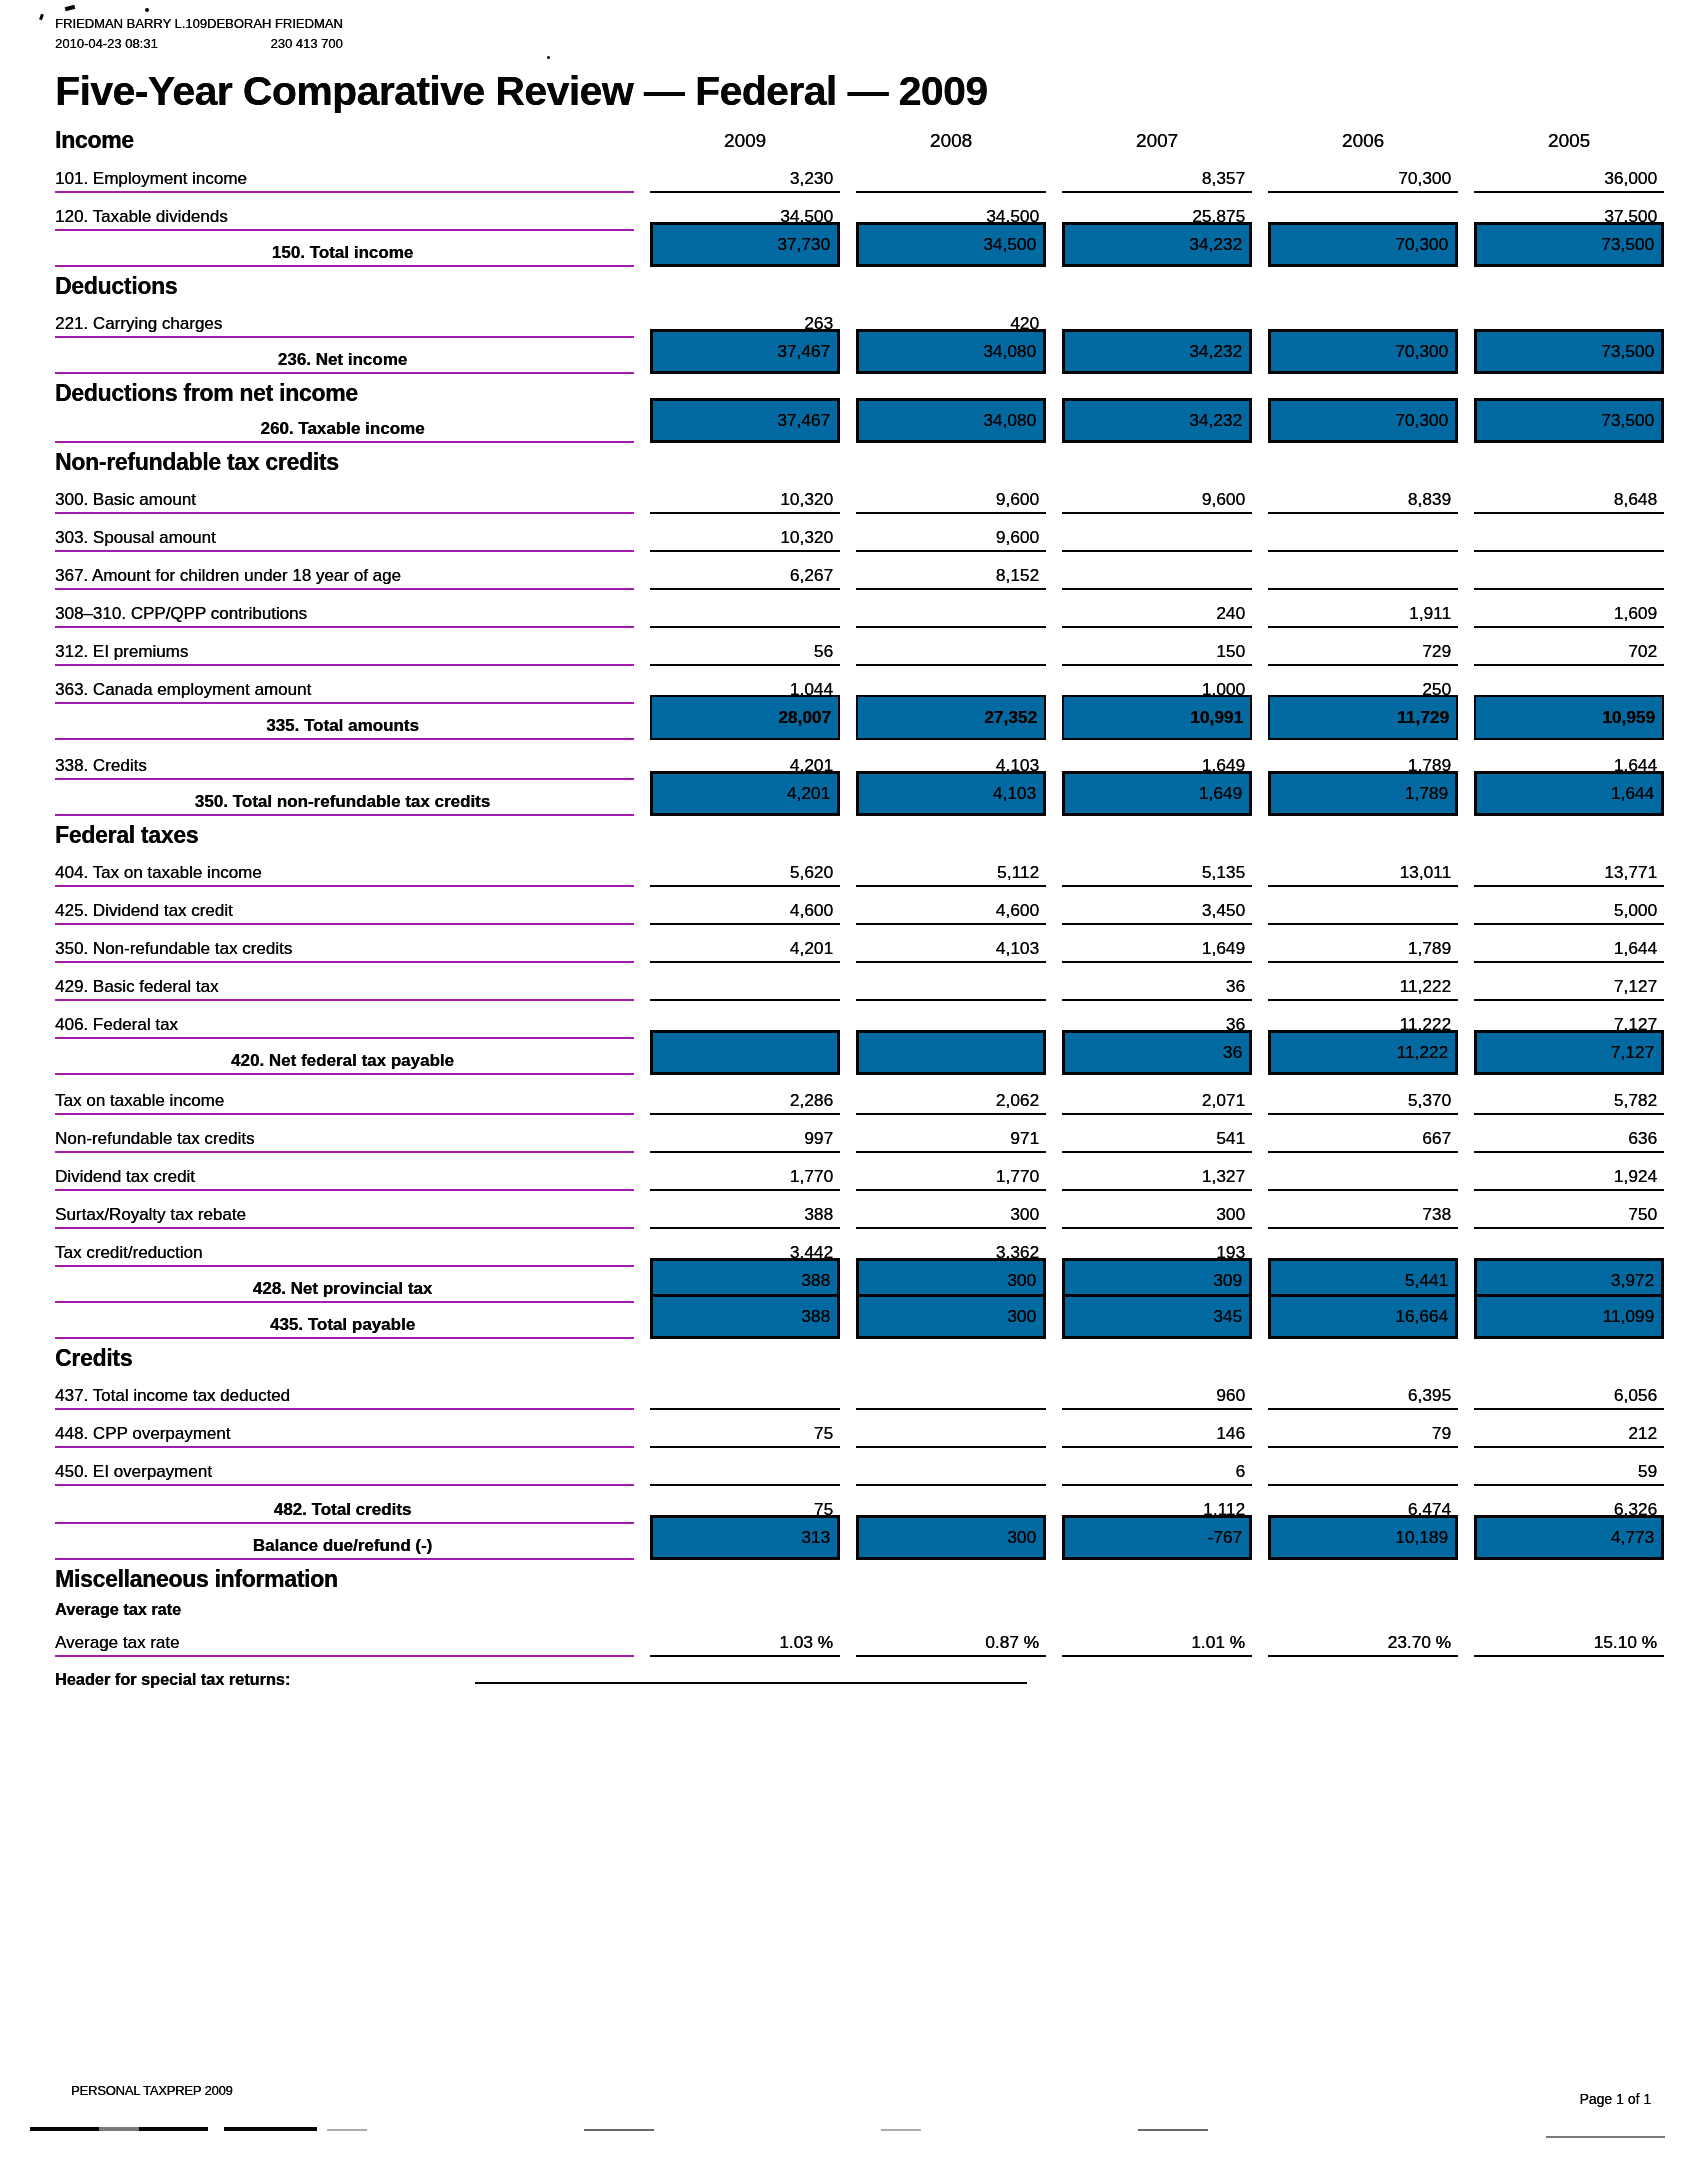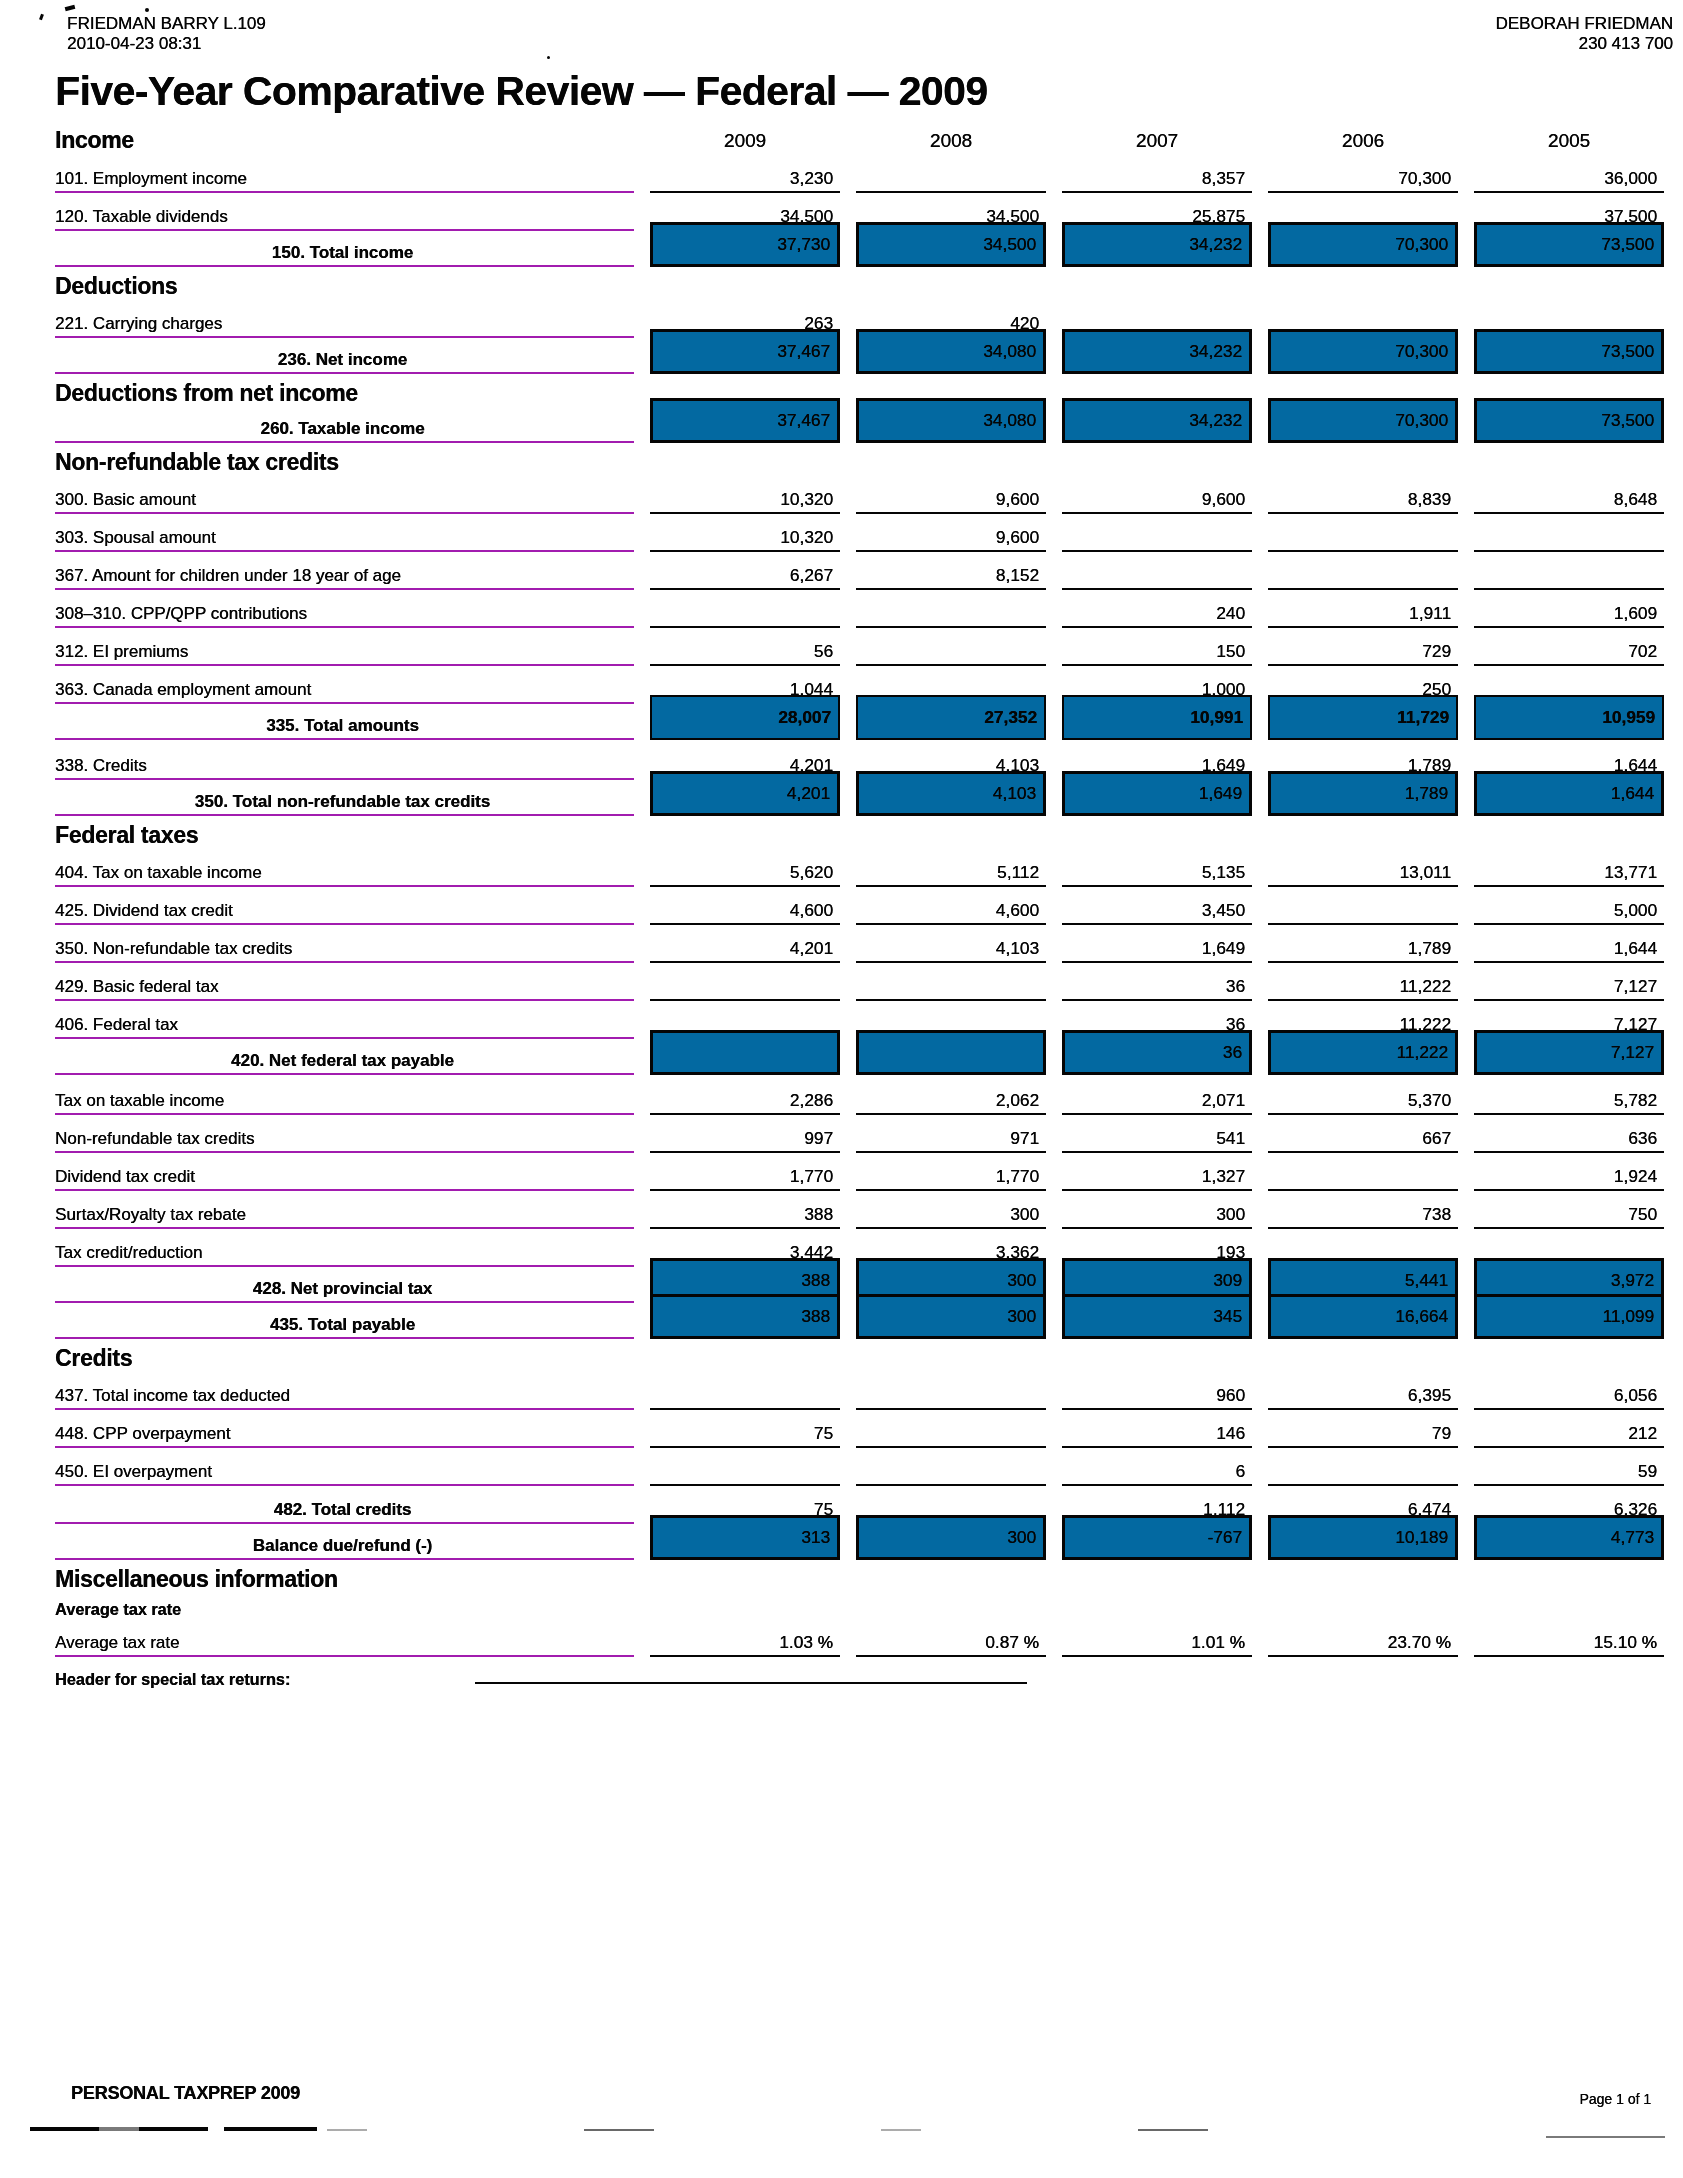--- a/index.html
+++ b/index.html
@@ -1,21 +1,21 @@
 <!DOCTYPE html>
 <html><head>
 <meta charset="utf-8">
 <style>
   html,body{margin:0;padding:0;width:1683px;height:2178px;overflow:hidden;background:#fff;}
   body{font-family:"Liberation Sans", sans-serif;color:#050505;position:relative;
        text-shadow:0.3px 0 0 #050505;}
   .page{position:absolute;inset:0;}
 
   
-  .hdr{display:flex;justify-content:space-between;padding:14px 10px 0 55px;font-size:17px;line-height:20px;margin-left:12px;}
+  .hdr{display:flex;padding:14px 10px 0 55px;font-size:13px;line-height:20px;}
   .hdr-right{text-align:right;}
 
   
   .title{margin:16px 0 6px 55px;font-size:41px;font-weight:700;letter-spacing:-0.6px;line-height:1.05;}
 
   
   .tbl{margin-left:55px;width:1609px;}
   .row{display:grid;grid-template-columns:579px repeat(5,190px);column-gap:16px;align-items:end;}
   .cell{min-height:1px;}
   .lbl{font-size:17px;border-bottom:2px solid #a21caf;padding-bottom:2px;line-height:1.1;}
@@ -32,21 +32,21 @@
   .row-heading .lbl,.heading-cell{font-size:23px;font-weight:700;border-bottom:none;letter-spacing:-0.3px;padding-bottom:1px;}
   .row-yearhdr{height:36px;}
   .yr{font-size:19px;text-align:center;padding-bottom:3px;}
   .row-sub{height:26px;}
   .row-sub .lbl{font-weight:700;font-size:16.3px;border-bottom:none;padding-bottom:0;}
   .row-special{height:34px;position:relative;}
   .row-special .lbl{font-weight:700;font-size:16.3px;border-bottom:none;}
   .special-line{position:absolute;left:420px;width:552px;bottom:7px;border-bottom:2.5px solid #050505;}
 
   
-  .footer-left{position:absolute;left:55px;top:2083px;font-size:18px;font-weight:700;letter-spacing:-0.2px;padding-left:16px;}
+  .footer-left{position:absolute;left:55px;top:2083px;font-size:13px;font-weight:400;letter-spacing:-0.2px;padding-left:16px;}
   .footer-right{position:absolute;right:32px;top:2091px;font-size:14px;}
 
   
   .speck-a{position:absolute;left:65px;top:6px;width:10px;height:4px;background:#050505;transform:rotate(-15deg);}
   .speck-b{position:absolute;left:40px;top:14px;width:3px;height:6px;background:#050505;transform:rotate(20deg);}
   .speck-c{position:absolute;left:145px;top:8px;width:4px;height:4px;background:#050505;border-radius:50%;}
   .dot-1{position:absolute;left:547px;top:56px;width:3px;height:3px;background:#050505;border-radius:50%;}
   .noise-1{position:absolute;left:30px;top:2127px;width:287px;height:4px;
            background:repeating-linear-gradient(90deg,#050505 0 69px,#05050588 69px 109px,#050505 109px 178px,transparent 178px 194px,#050505 194px 287px);}
   .noise-2{position:absolute;left:327px;top:2129px;width:1089px;height:2px;

